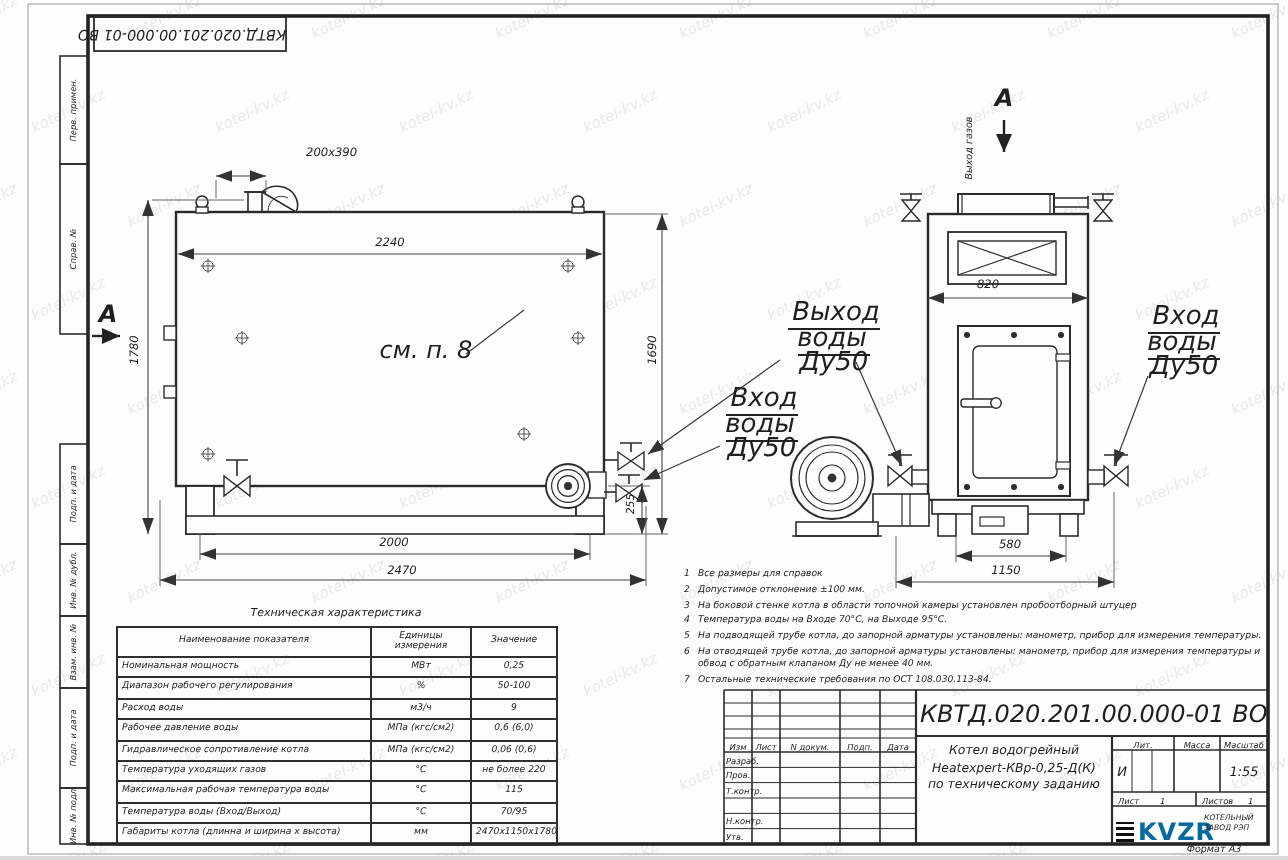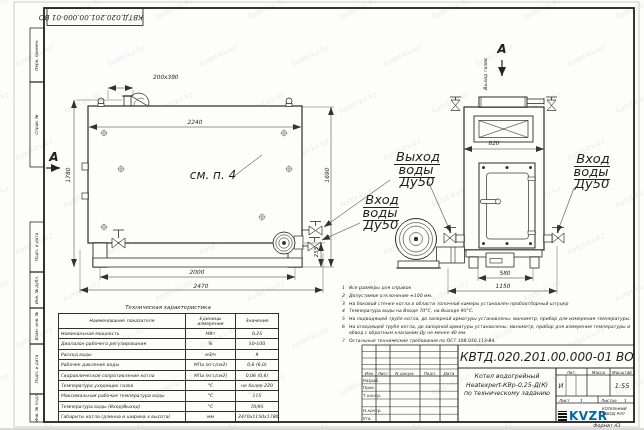--- a/index.html
+++ b/index.html
@@ -313,21 +313,21 @@
   <div class="pt ctr" style="left:494px;top:42px;width:16px;font-size:12px;font-weight:bold;">А</div>
   <div class="pt rot90 ctr" style="left:483px;top:92px;width:36px;font-size:4.8px;line-height:5.8px;height:auto;white-space:normal;">Выход газов</div>
 
   <div class="pt" style="left:153px;top:74px;font-size:5.8px;">200х390</div>
   <div class="pt ctr" style="left:181px;top:119px;width:28px;font-size:5.8px;">2240</div>
   <div class="pt rot90 ctr" style="left:64px;top:195px;width:40px;font-size:5.8px;">1780</div>
   <div class="pt rot90 ctr" style="left:322.5px;top:195px;width:40px;font-size:5.8px;">1690</div>
   <div class="pt rot90 ctr" style="left:311.5px;top:263px;width:22px;font-size:5.4px;">255</div>
   <div class="pt ctr" style="left:183px;top:269px;width:28px;font-size:5.8px;">2000</div>
   <div class="pt ctr" style="left:187px;top:282.5px;width:28px;font-size:5.8px;">2470</div>
-  <div class="pt ctr" style="left:186px;top:168px;width:54px;font-size:12px;">см. п. 4</div>
+  <div class="pt ctr" style="left:186px;top:168px;width:54px;font-size:12px;">см. п. 8</div>
 
   <div class="pt ctr" style="left:482px;top:140px;width:24px;font-size:5.8px;">820</div>
   <div class="pt ctr" style="left:491px;top:269.5px;width:28px;font-size:5.8px;">580</div>
   <div class="pt ctr" style="left:487px;top:282.5px;width:32px;font-size:5.8px;">1150</div>
 
   <div class="wlabel" style="left:381px;top:151px;width:72px;">
     <span class="u">Выход воды</span><br>
     <span>Ду50</span>
   </div>
   <div class="wlabel" style="left:347px;top:194px;width:68px;">

